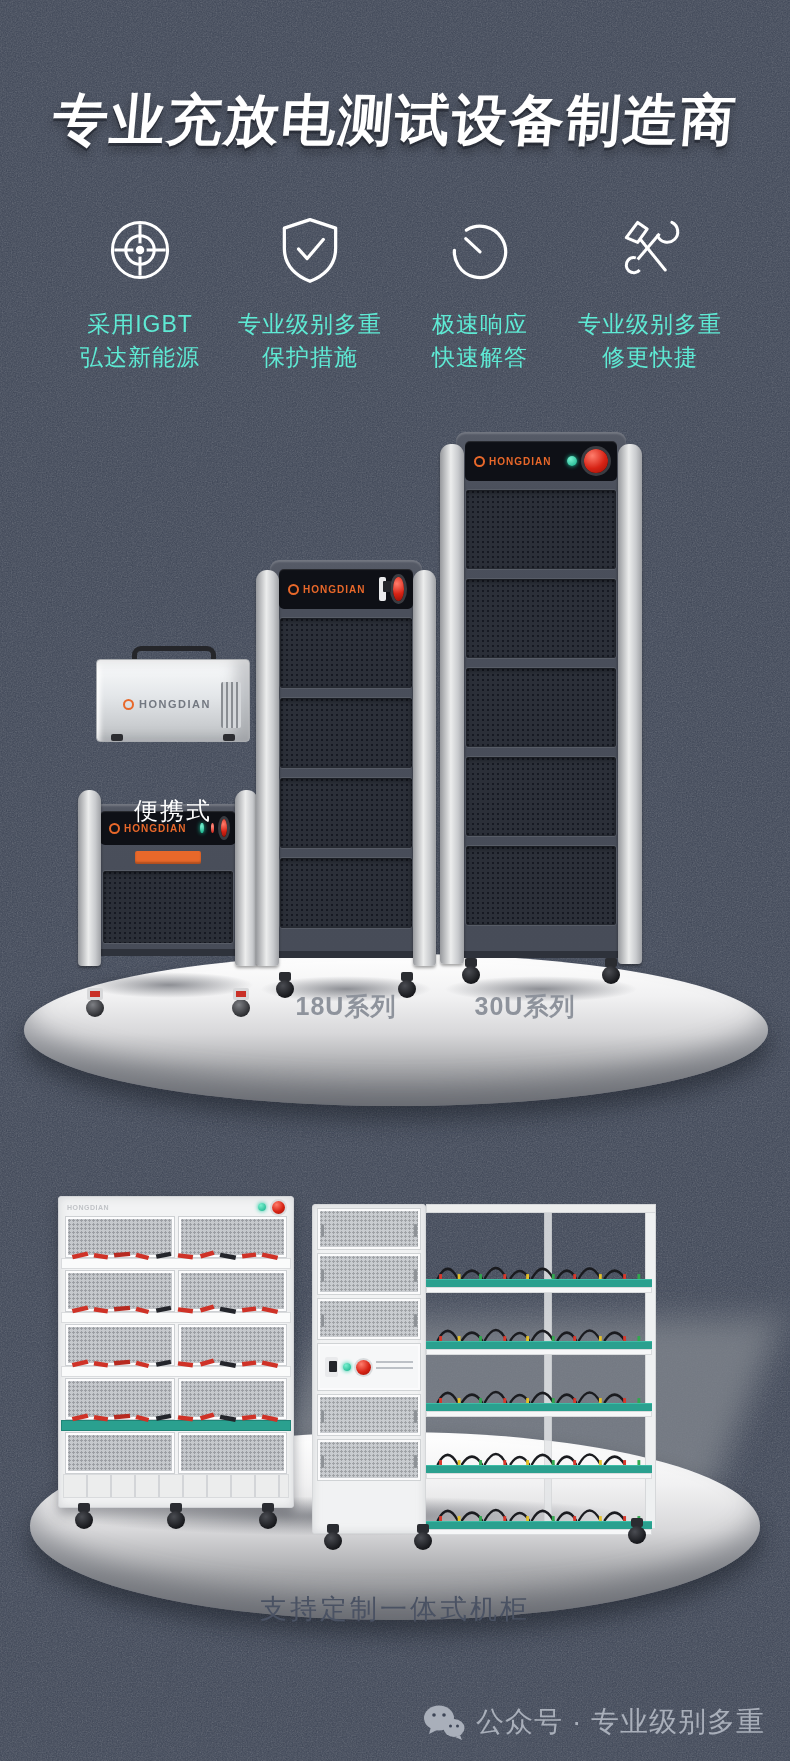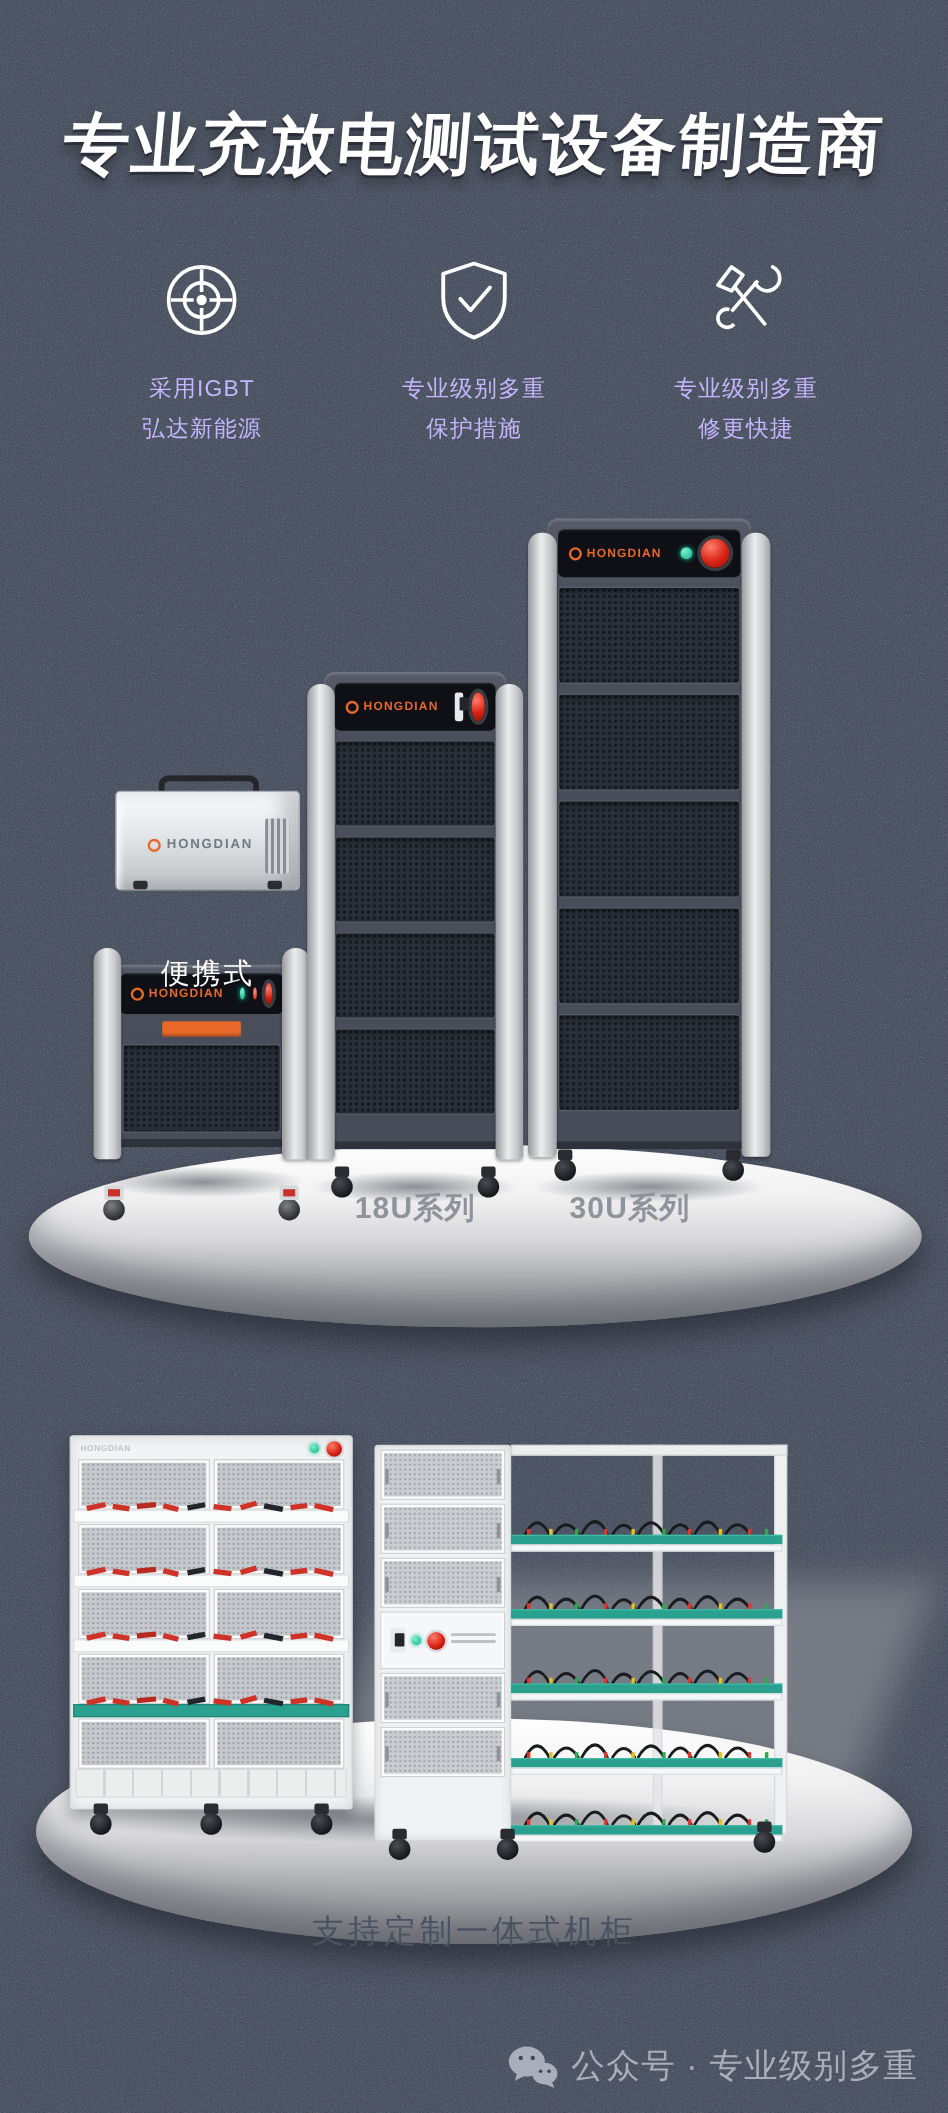--- a/index.html
+++ b/index.html
@@ -21,21 +21,21 @@
     white-space:nowrap;
   }
 
   
   .features{
     position:absolute; z-index:3; top:212px; left:55px; right:55px;
     display:flex;
   }
   .feature{ flex:1; text-align:center; }
   .feature svg{ display:block; margin:0 auto 20px; }
-  .feature .cap{ color:#c4b5fd; font-size:19px; line-height:33px; letter-spacing:1px; }
+  .feature .cap{ color:#5eead4; font-size:23px; line-height:33px; letter-spacing:1px; }
 
   
   .platform{
     position:absolute; border-radius:50%;
     background:linear-gradient(180deg,#ffffff 0%,#f1f1f2 28%,#d8d8da 52%,#a8a9ac 76%,#87888c 100%);
     box-shadow:inset 0 -22px 26px rgba(58,62,74,.38), 0 14px 22px rgba(16,19,27,.45);
   }
   .p1{ left:24px; top:954px; width:744px; height:152px; z-index:1; }
   .p2{ left:30px; top:1432px; width:730px; height:188px; z-index:2; }
 
@@ -255,20 +255,27 @@
       <p class="cap"><span>采用IGBT</span><br><span>弘达新能源</span></p>
     </div>
     <div class="feature">
       <svg width="76" height="76" viewBox="0 0 80 80" fill="none" stroke="#ffffff" stroke-width="3.4">
         <path d="M40 8 L67 17 V38 C67 56 55 67 40 73 C25 67 13 56 13 38 V17 Z" stroke-linejoin="round"></path>
         <path d="M28 39 L37 49 L54 29" stroke-linecap="round" stroke-linejoin="round"></path>
       </svg>
       <p class="cap"><span>专业级别多重</span><br><span>保护措施</span></p>
     </div>
     <div class="feature">
+      <svg width="76" height="76" viewBox="0 0 80 80" fill="none" stroke="#ffffff" stroke-width="3.4">
+        <circle cx="40" cy="42" r="27" stroke-dasharray="143 27" transform="rotate(-122 40 42)" stroke-linecap="round"></circle>
+        <line x1="40" y1="42" x2="25" y2="28" stroke-linecap="round"></line>
+      </svg>
+      <p class="cap"><span>极速响应</span><br><span>快速解答</span></p>
+    </div>
+    <div class="feature">
       <svg width="76" height="76" viewBox="0 0 80 80" fill="none" stroke="#ffffff" stroke-width="3.2">
         <path d="M15 27 L27 11 L37 18 L27 32 Z" stroke-linejoin="round"></path>
         <line x1="30" y1="29" x2="56" y2="61" stroke-linecap="round"></line>
         <path d="M63 11 a11 11 0 1 1 -15 14" stroke-linecap="round"></path>
         <line x1="50" y1="23" x2="27" y2="50"></line>
         <circle cx="23" cy="56" r="8" stroke-dasharray="34 16" transform="rotate(40 23 56)"></circle>
       </svg>
       <p class="cap"><span>专业级别多重</span><br><span>修更快捷</span></p>
     </div>
   </div>

